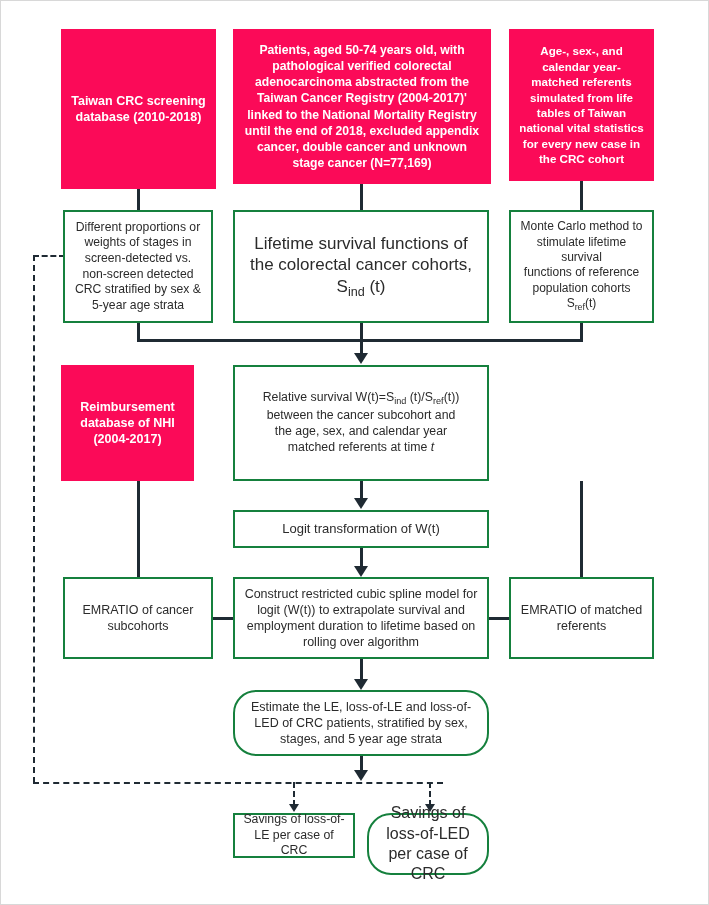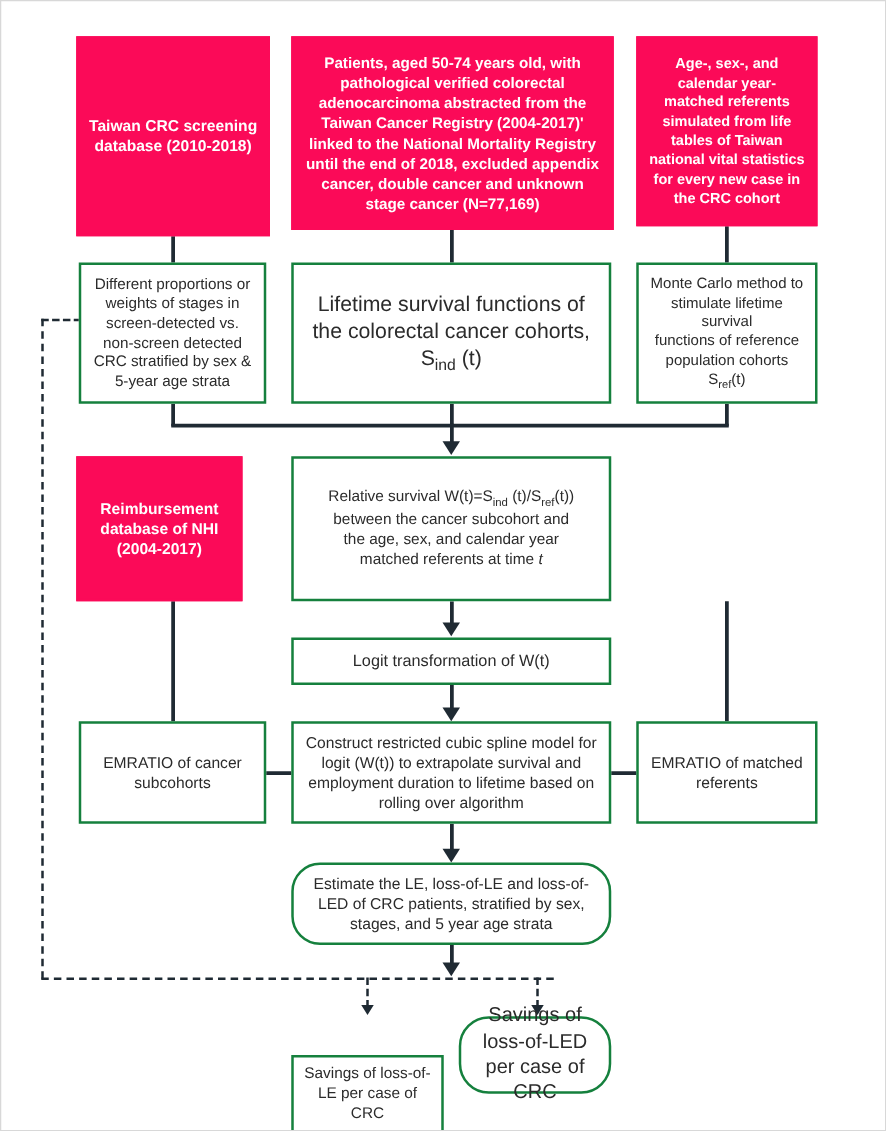--- a/index.html
+++ b/index.html
@@ -185,21 +185,21 @@
   <div class="dash-h" style="left:32px; top:254px; width:32px;"></div>
   <div class="dash-v" style="left:32px; top:254px; height:528px;"></div>
   <div class="dash-h" style="left:32px; top:781px; width:410px;"></div>
 
   <div class="dash-v" style="left:292px; top:781px; height:24px;"></div>
   <div class="dash-arrow" style="left:288px; top:803px;"></div>
 
   <div class="dash-v" style="left:428px; top:781px; height:24px;"></div>
   <div class="dash-arrow" style="left:424px; top:803px;"></div>
 
-  <div class="box outlined" style="left:232px; top:843px; width:122px; height:62px; font-size:12.3px;text-align:center;">
+  <div class="box outlined" style="left:232px; top:812px; width:122px; height:45px; font-size:12.3px;text-align:center;">
     <span class="txt">Savings of loss-of-LE per case of CRC</span>
   </div>
 
   <div class="box outlined" style="left:366px; top:812px; width:122px; height:62px; font-size:16px;border-radius:24px;">
     <span class="txt">Savings of loss-of-LED per case of CRC</span>
   </div>
 
 </div>
 
 </body></html>

